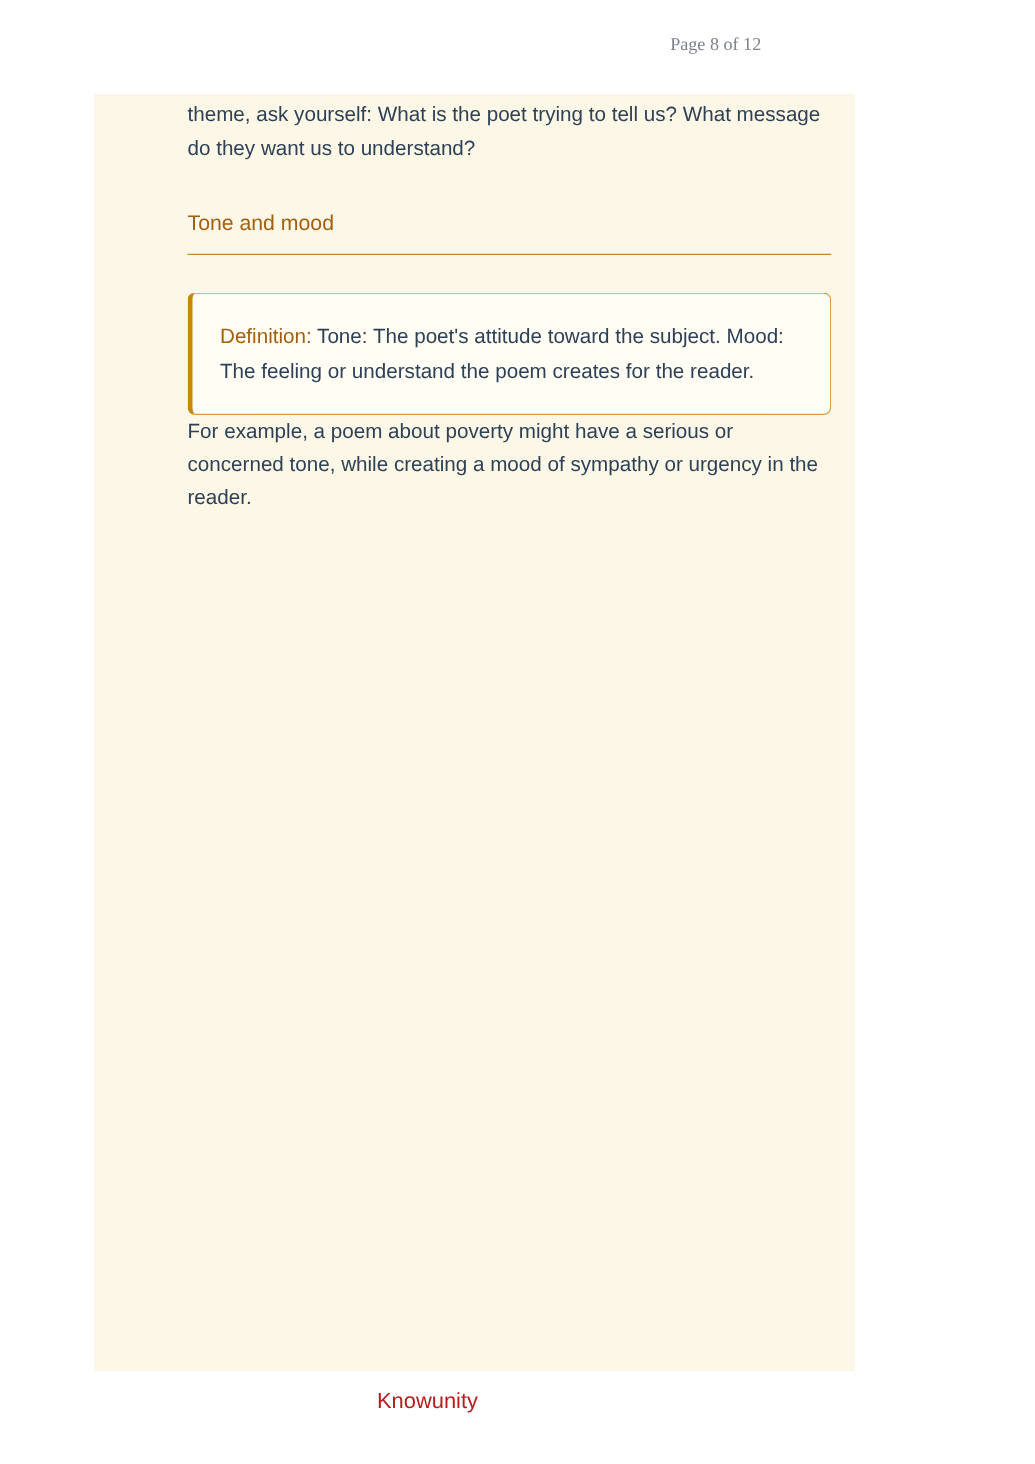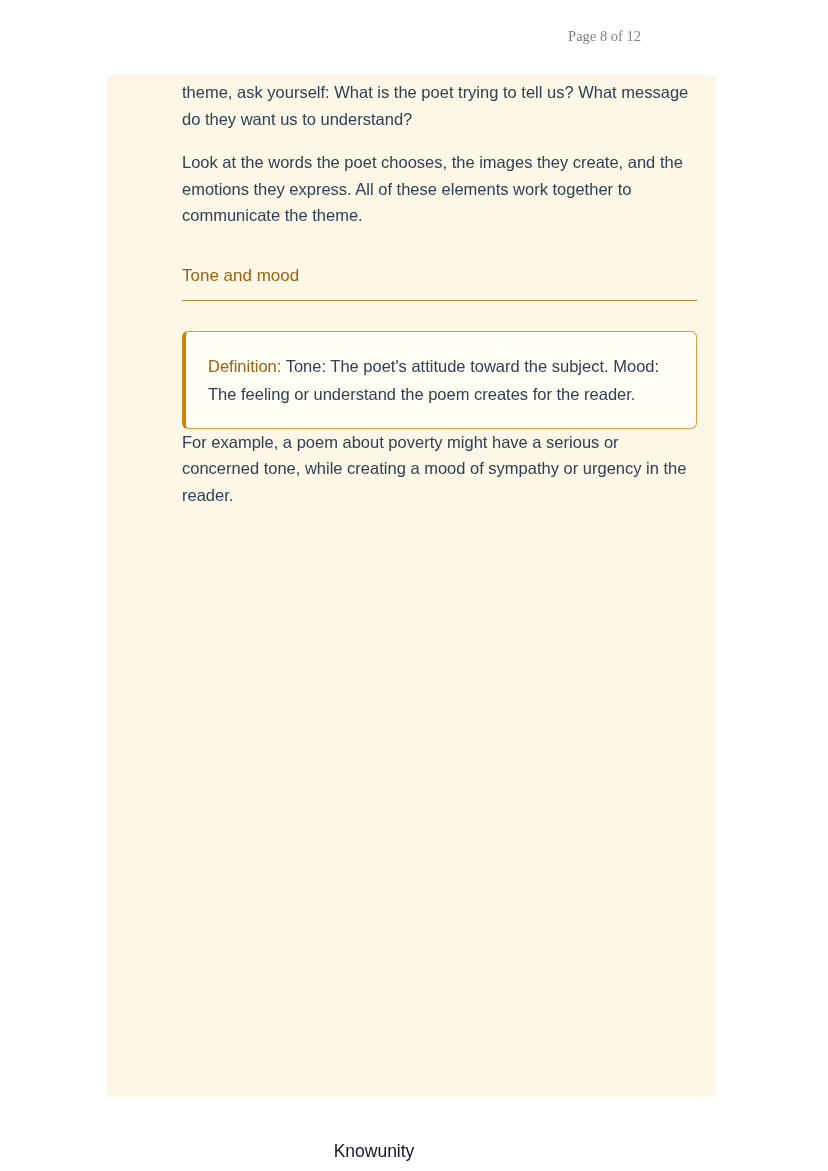--- a/index.html
+++ b/index.html
@@ -7,21 +7,20 @@
     padding: 0;
     background: #ffffff;
     font-family: "Liberation Sans", sans-serif;
   }
   .page {
     position: relative;
     width: 684px;
     height: 1171px;
     background: #ffffff;
     overflow: hidden;
-    margin-left: 32px;
   }
   .page-indicator {
     position: absolute;
     top: 28px;
     right: 75px;
     font-family: "Liberation Serif", serif;
     font-size: 14.5px;
     color: #7c828c;
   }
   .content-card {
@@ -68,38 +67,37 @@
     color: #a2600f;
     font-weight: normal;
   }
   .para-after-box {
     margin-top: 38px;
   }
   .footer-brand {
     position: absolute;
     left: 0;
     right: 0;
-    bottom: 9px;
+    bottom: 40px;
     text-align: center;
-    color: #0f172a;
+    color: #b91c1c;
     font-size: 17.5px;
   }
 </style>
 </head>
 <body>
 
 <div class="page">
 
   <div class="page-indicator">Page 8 of 12</div>
 
   <div class="content-card">
 
     <p class="para">theme, ask yourself: What is the poet trying to tell us? What message do they want us to understand?</p>
 
-    <p class="para">Look at the words the poet chooses, the images they create, and the emotions they express. All of these elements work together to communicate the theme.</p>
 
     <h3 class="section-heading">Tone and mood</h3>
 
     <hr class="section-divider">
 
     <div class="definition-box">
       <span class="definition-label">Definition:</span><span> Tone: The poet's attitude toward the subject. Mood: The feeling or understand the poem creates for the reader.</span>
     </div>
 
 

